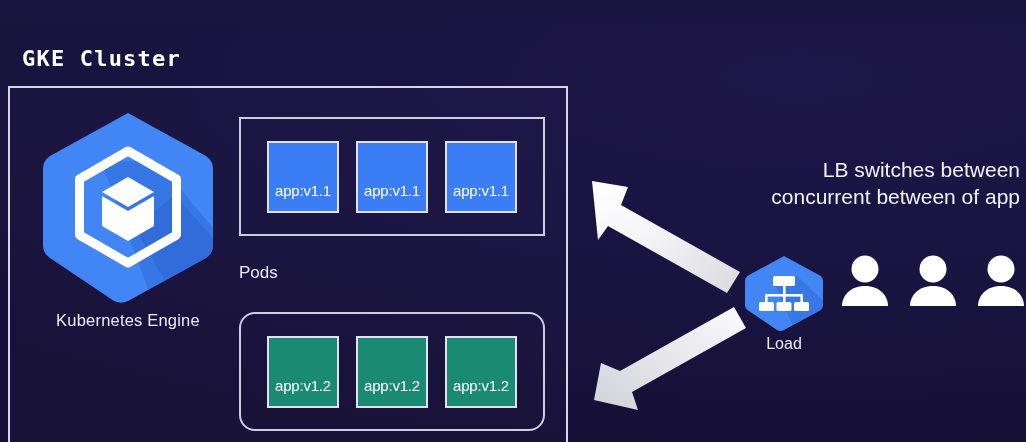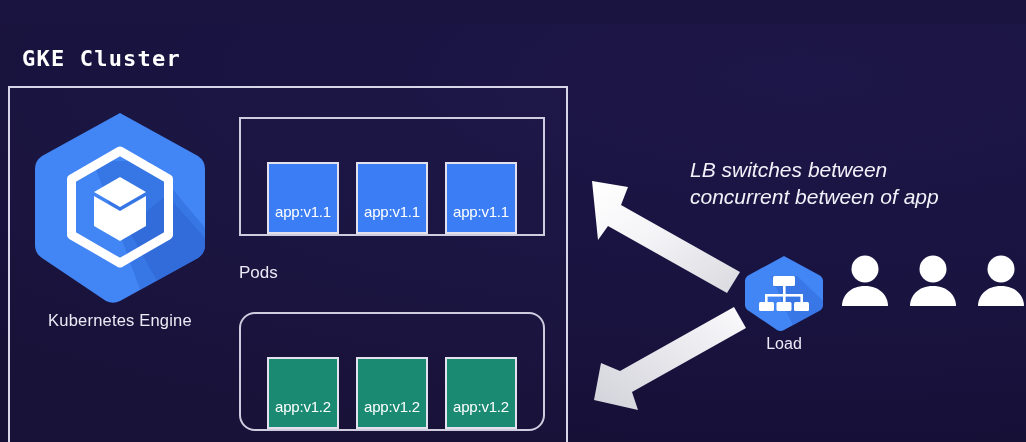--- a/index.html
+++ b/index.html
@@ -45,21 +45,21 @@
     width: 560px;
     height: 376px;
     border: 2px solid #d8d5e8;
     box-sizing: border-box;
     background: rgba(255,255,255,0.012);
   }
 
   
   #gke-node {
     position: absolute;
-    left: 24px;
+    left: 32px;
     top: 85px;
     width: 192px;
     text-align: center;
   }
   .hex-wrap {
     position: relative;
     width: 178px;
     height: 196px;
     margin: 0 auto;
   }
@@ -70,21 +70,21 @@
     color: #eceaf6;
     letter-spacing: 0.2px;
   }
 
   
   .pod-group {
     position: absolute;
     border: 2px solid #cfcce0;
     box-sizing: border-box;
     display: flex;
-    align-items: flex-end;
+    align-items: center;
     justify-content: center;
     gap: 17px;
   }
   #pod-group-v11 { left: 239px; top: 93px; width: 306px; height: 119px; }
   #pod-group-v12 { left: 239px; top: 288px; width: 306px; height: 119px; border-radius: 16px; }
 
   .pod {
     width: 72px;
     height: 72px;
     border: 2px solid #e3e1ee;
@@ -111,25 +111,24 @@
 
   
   #arrows { position: absolute; left: 0; top: 0; width: 1026px; height: 442px; pointer-events: none; }
 
   
   #lb-caption {
     position: absolute;
     left: 690px;
     top: 132px;
     width: 330px;
-    text-align: left;
+    text-align: right;
     font-size: 21px;
     line-height: 27px;
     color: #f2f1f9;
-    font-style: italic;
   }
 
   
   #lb-node {
     position: absolute;
     left: 728px;
     top: 230px;
     width: 112px;
     text-align: center;
   }

